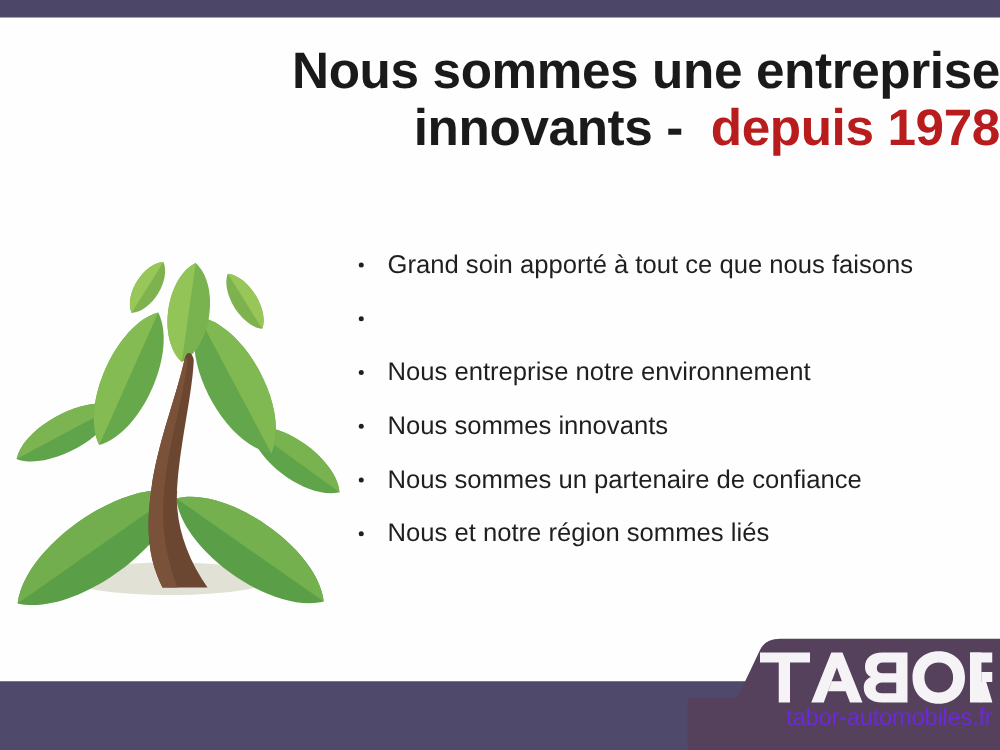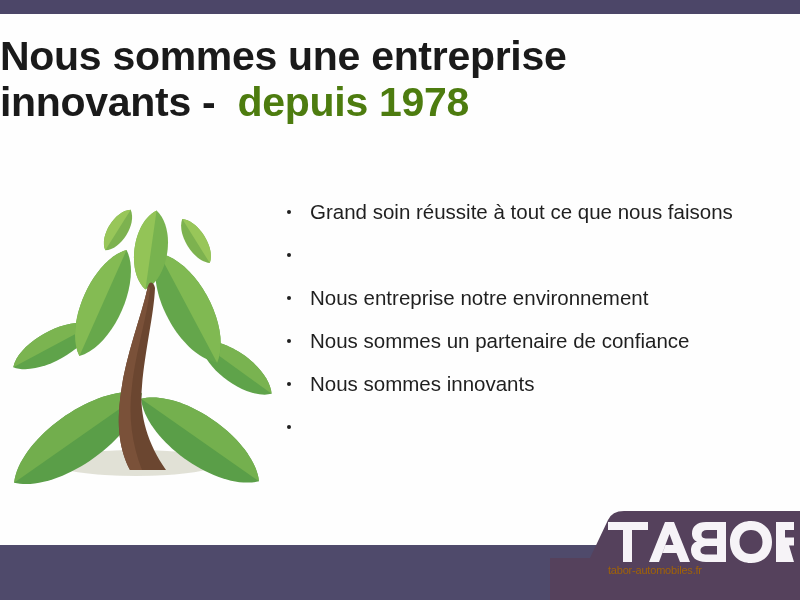--- a/index.html
+++ b/index.html
@@ -34,33 +34,33 @@
     height: 55px;
     background: #4f4a6b;
   }
 
   
   .title-block {
     position: absolute;
     left: 0;
     top: 34px;
     width: 800px;
-    text-align: left;
+    text-align: right;
     line-height: 1.12;
     letter-spacing: -0.3px;
   }
   .title-line {
     display: block;
     font-size: 41px;
     font-weight: bold;
     color: #1a1a1a;
     white-space: nowrap;
   }
   .title-accent {
-    color: #4d7c0f;
+    color: #b91c1c;
     margin-top: 35px;
   }
 
   
   .bullets {
     position: absolute;
     left: 286px;
     top: 190px;
     width: 490px;
     margin: 0;
@@ -120,23 +120,23 @@
     left: 0;
     top: 0;
     width: 186px;
     height: 44px;
   }
   .logo-url {
     position: absolute;
     left: 0;
     top: 44px;
     width: 186px;
-    text-align: left;
-    font-size: 11px;
-    color: #a16207;
+    text-align: right;
+    font-size: 19px;
+    color: #6d28d9;
     letter-spacing: -0.2px;
     white-space: nowrap;
   }
 </style>
 </head>
 <body>
 
 <div id="slide">
 
   <div class="band-top"></div>
@@ -211,26 +211,26 @@
       <path d="M 140 108
                C 133 140 118 176 113 214
                C 108 250 112 272 122 292
                L 134 292
                C 124 266 120 238 124 208
                C 128 172 140 136 142 110 Z" fill="#7a5139"></path>
     </svg>
   </div>
 
   <ul class="bullets">
-    <li><span class="dot"></span><span>Grand soin réussite à tout ce que nous faisons</span></li>
+    <li><span class="dot"></span><span>Grand soin apporté à tout ce que nous faisons</span></li>
     <li><span class="dot"></span></li>
     <li><span class="dot"></span><span>Nous entreprise notre environnement</span></li>
+    <li><span class="dot"></span><span>Nous sommes innovants</span></li>
     <li><span class="dot"></span><span>Nous sommes un partenaire de confiance</span></li>
-    <li><span class="dot"></span><span>Nous sommes innovants</span></li>
-    <li><span class="dot"></span></li>
+    <li><span class="dot"></span><span>Nous et notre région sommes liés</span></li>
   </ul>
 
   <div class="band-bottom"></div>
 
   <div class="logo-banner">
     <svg class="shape" viewBox="0 0 250 92" width="250" height="92" xmlns="http://www.w3.org/2000/svg">
       <path d="M 58 12 Q 62 3 74 3 L 250 3 L 250 92 L 0 92 L 0 50 L 40 50 Z" fill="#55415c"></path>
     </svg>
 
     <div class="logo-text-wrap">

